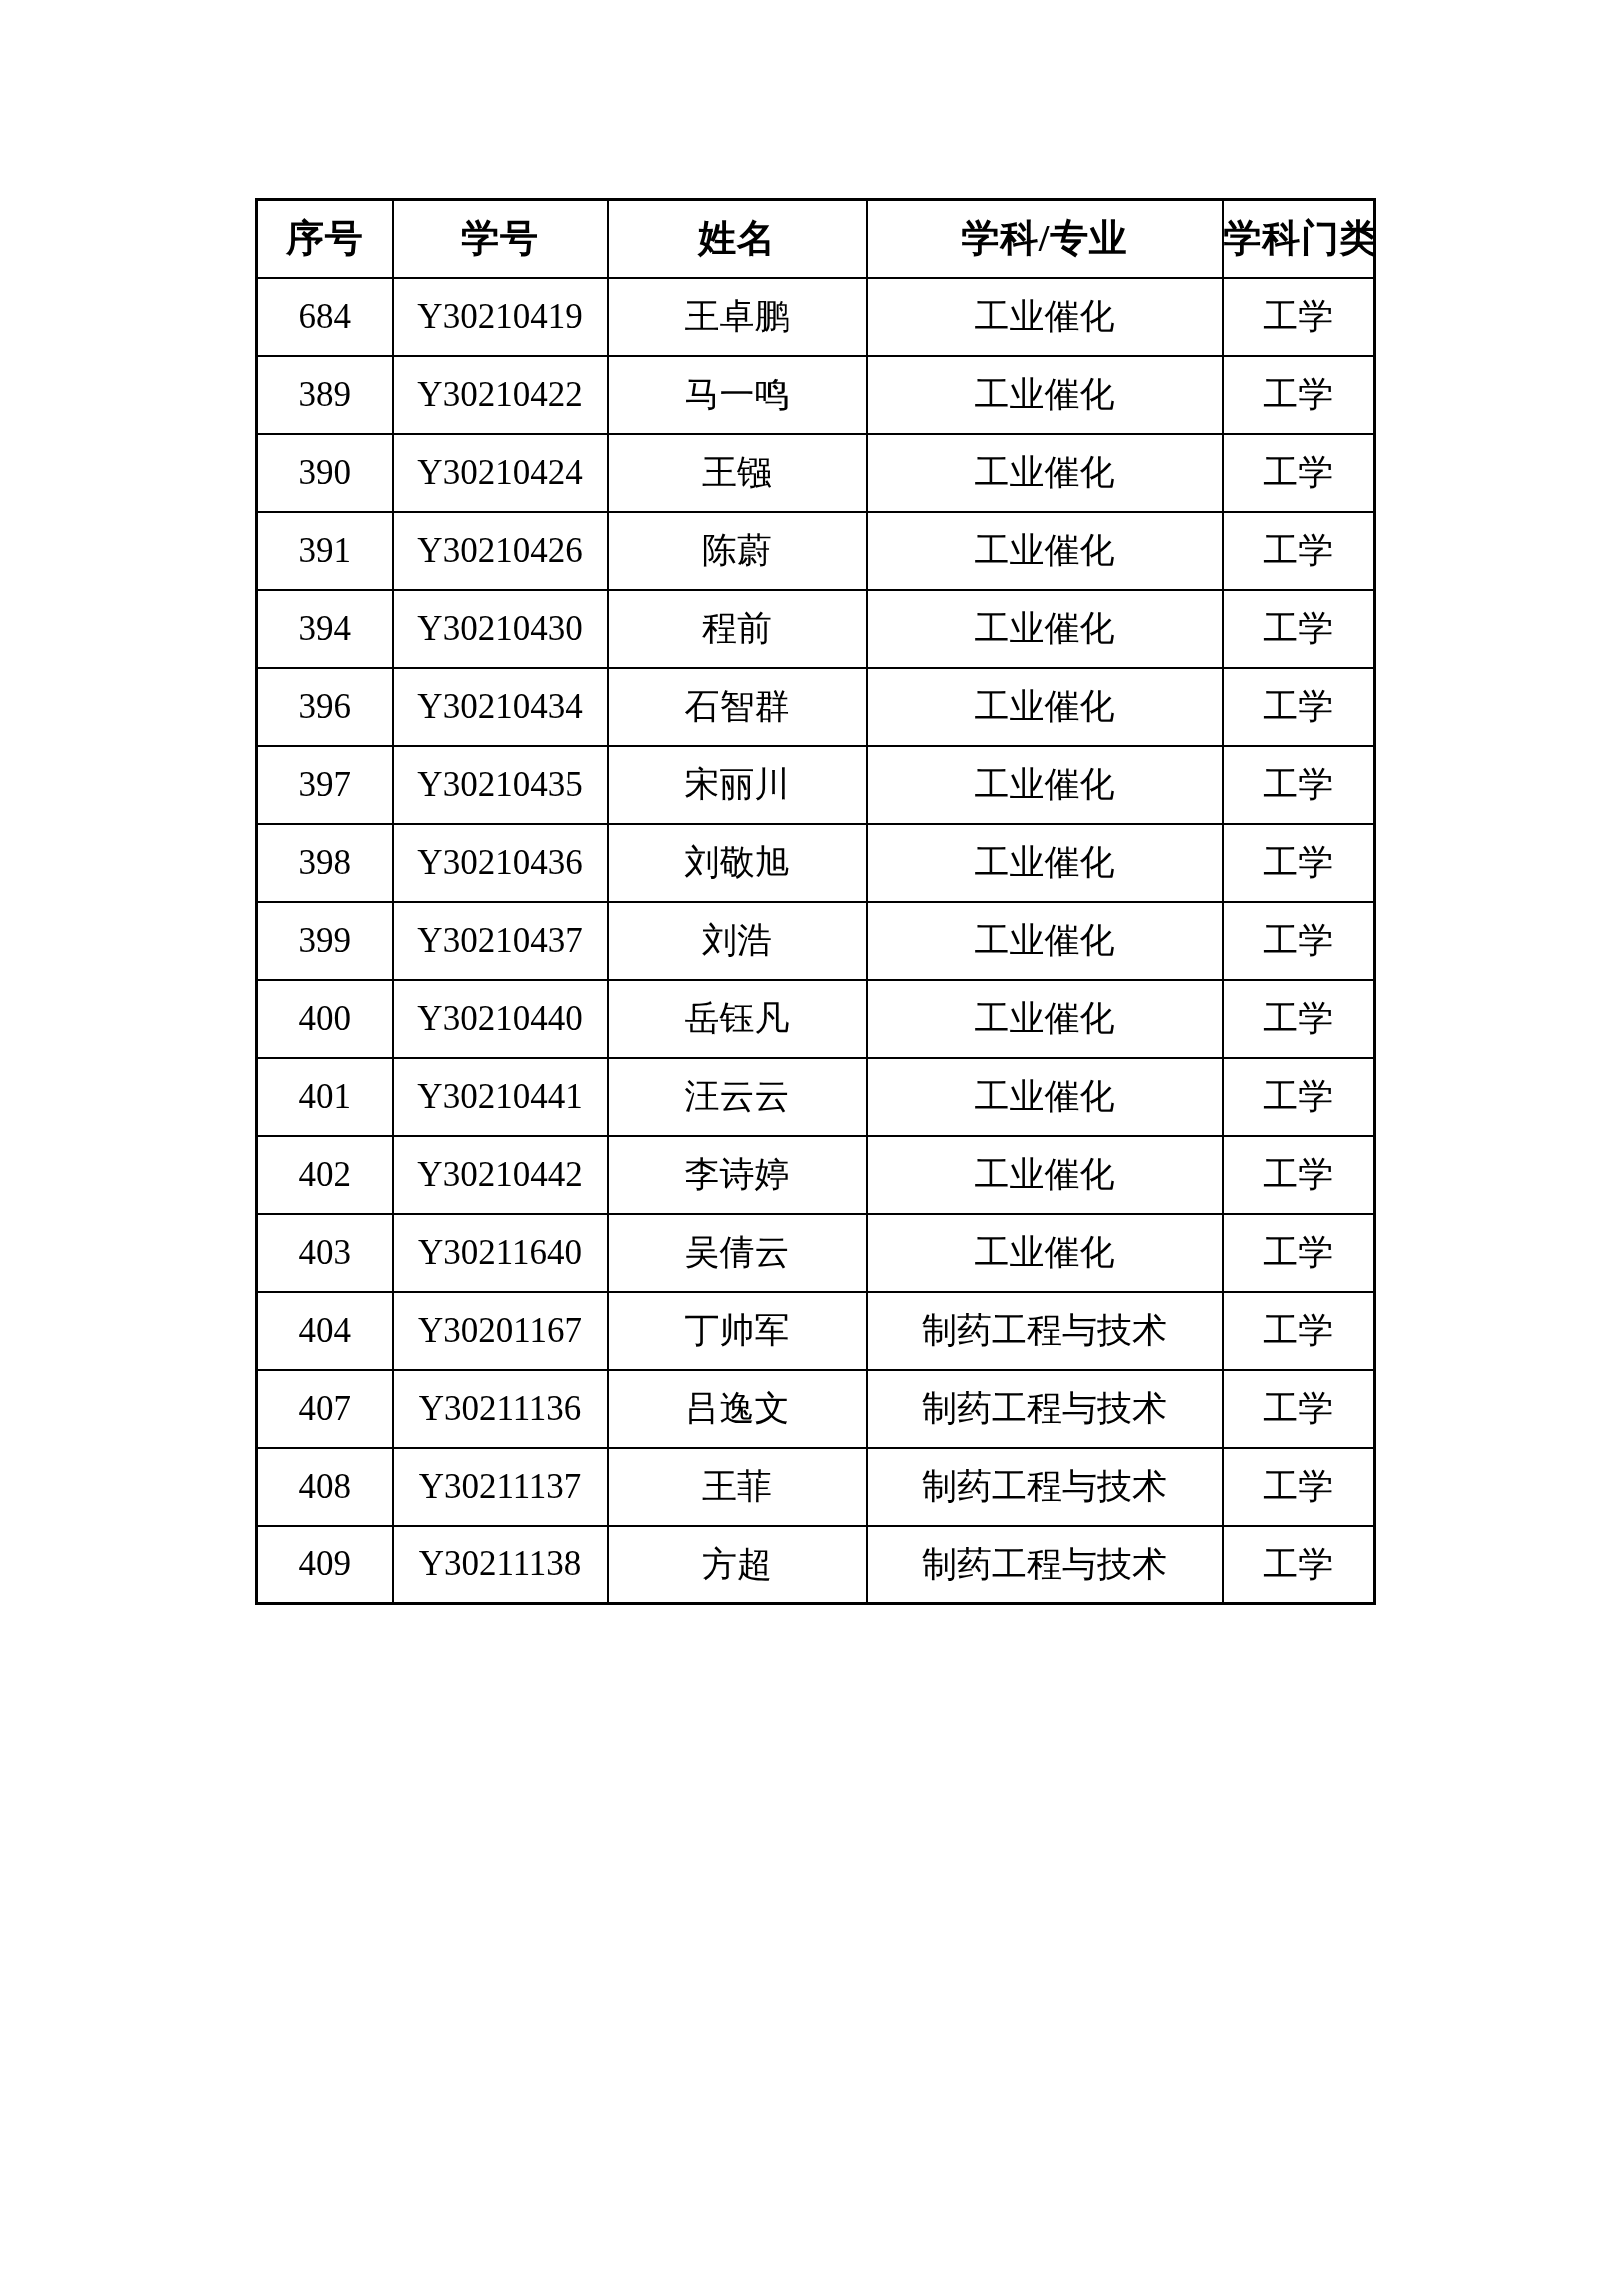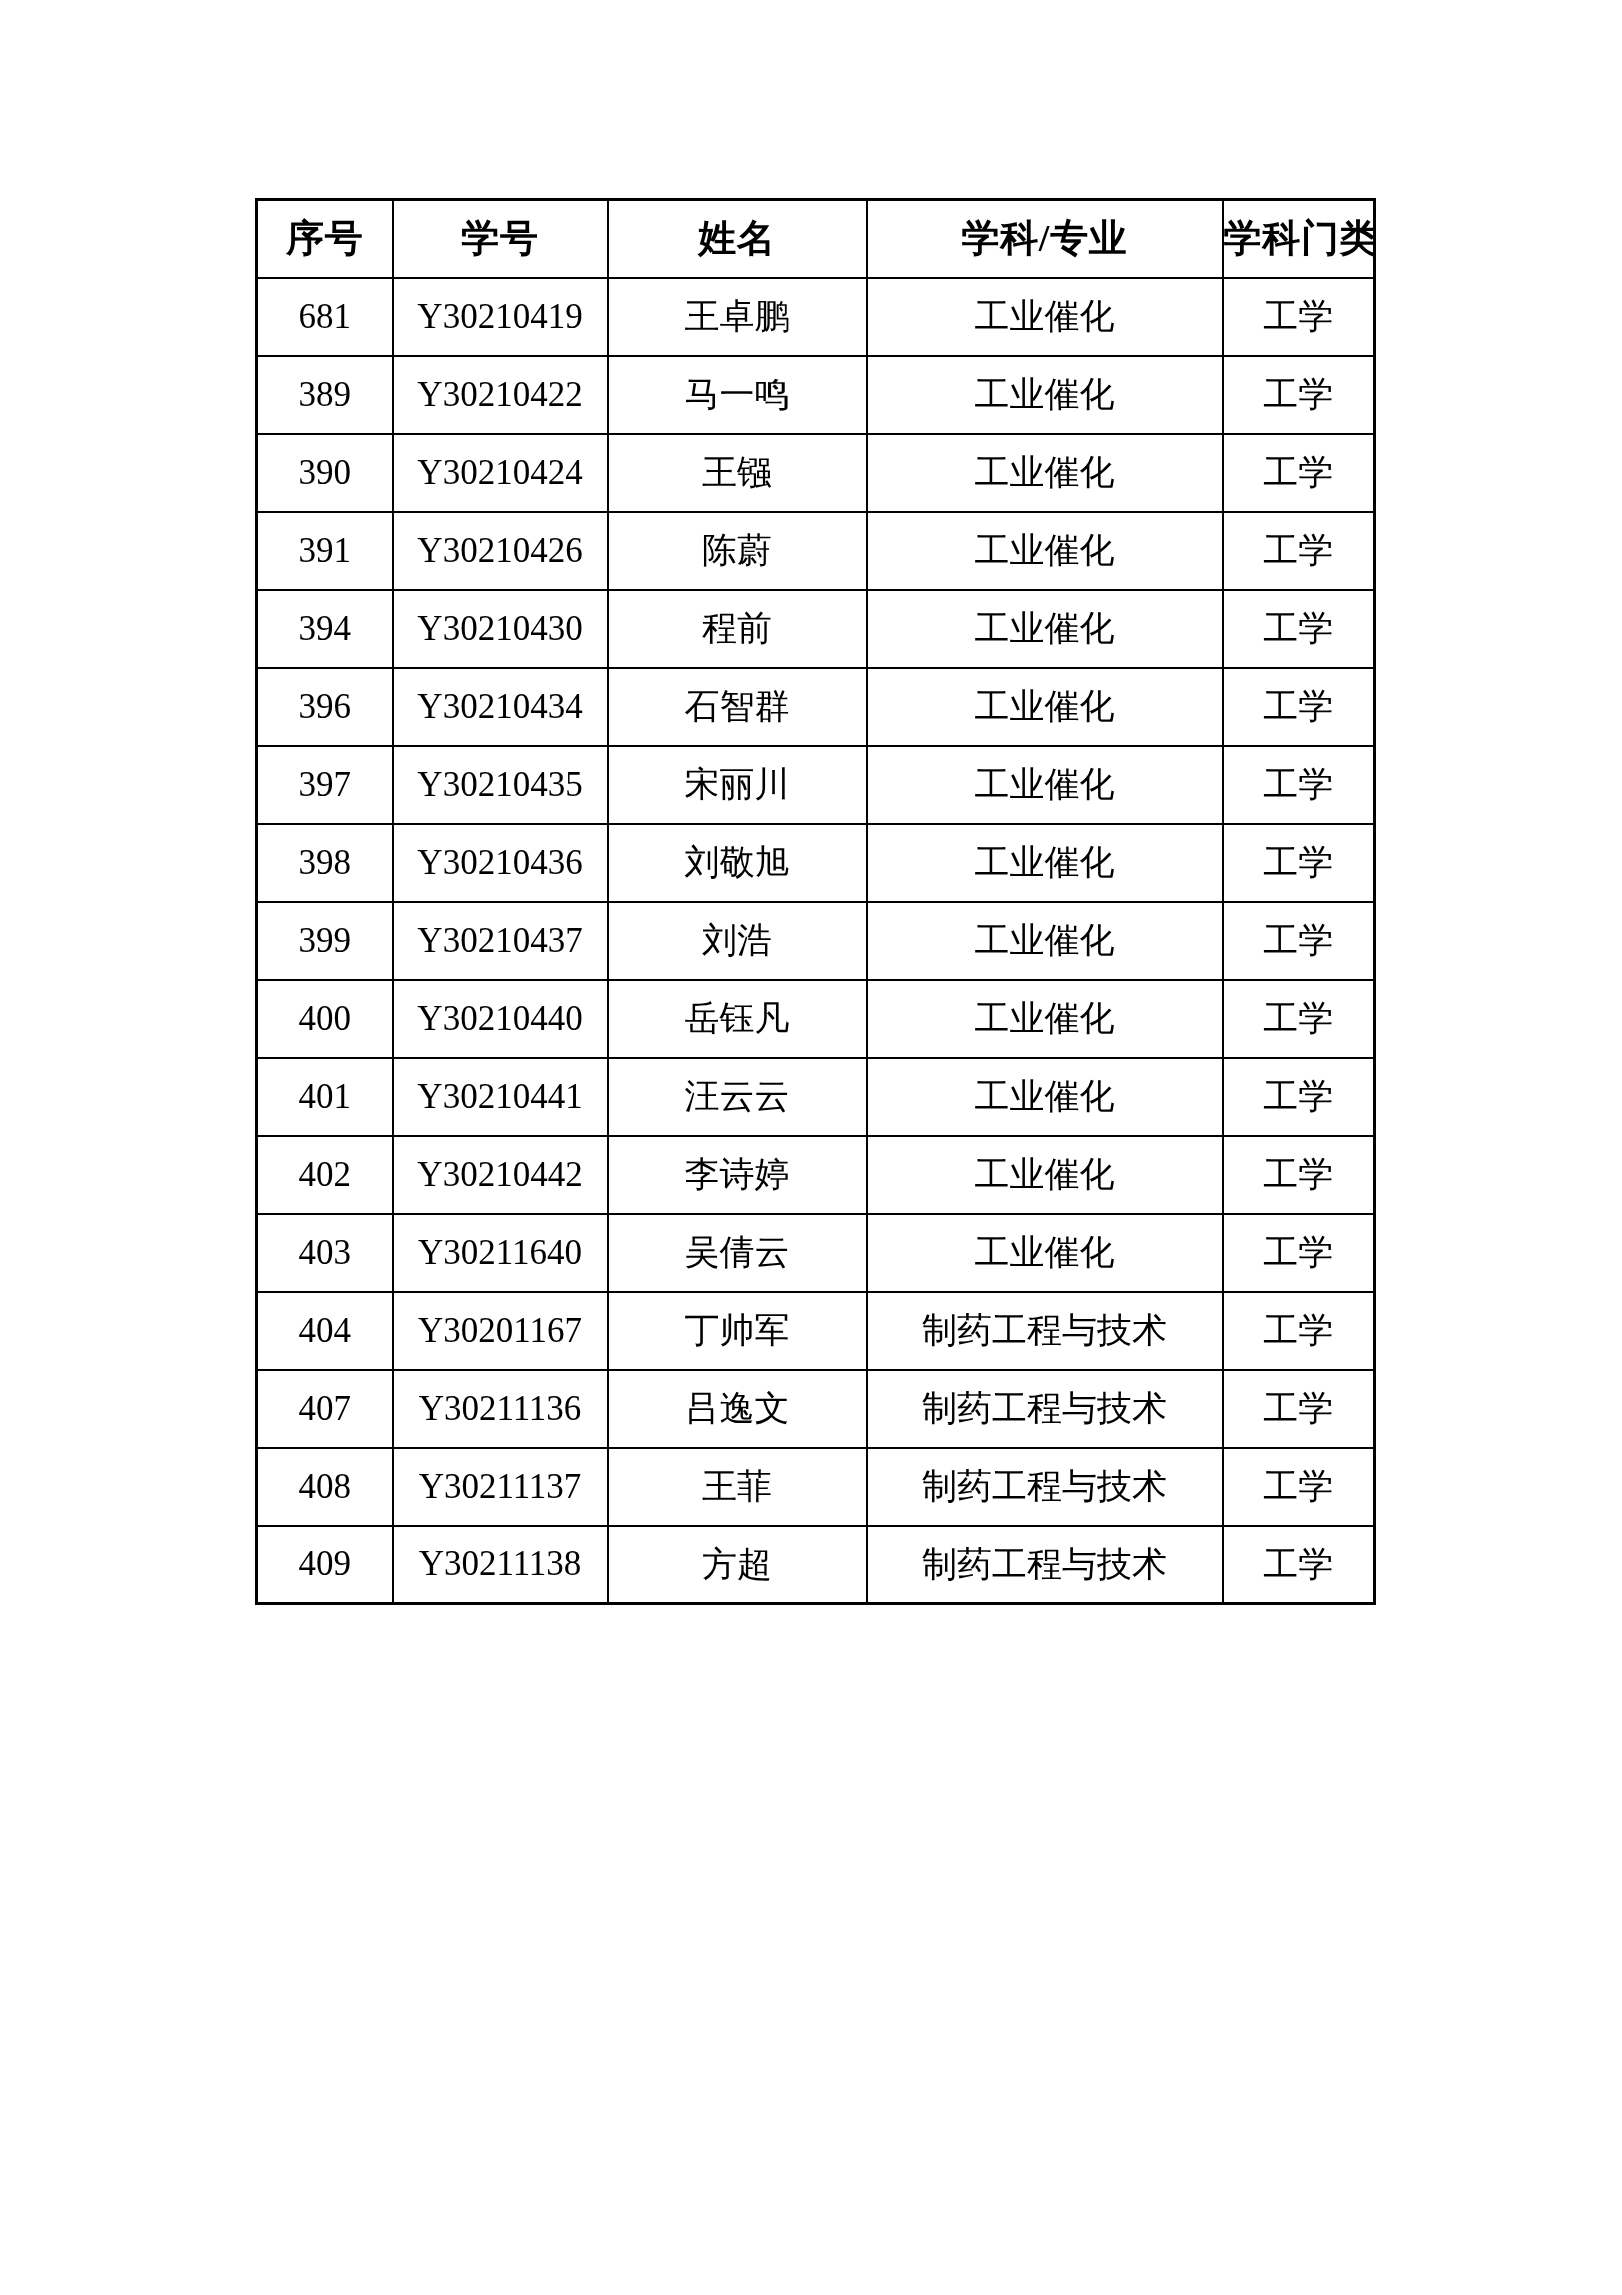--- a/index.html
+++ b/index.html
@@ -72,21 +72,21 @@
       <tr>
           <th>序号</th>
           <th>学号</th>
           <th>姓名</th>
           <th>学科/专业</th>
           <th>学科门类</th>
         </tr>
     </thead>
     <tbody>
         <tr>
-          <td>681</td>
+          <td>684</td>
           <td>Y30210419</td>
           <td>王卓鹏</td>
           <td>工业催化</td>
           <td>工学</td>
         </tr>
         <tr>
           <td>389</td>
           <td>Y30210422</td>
           <td>马一鸣</td>
           <td>工业催化</td>

